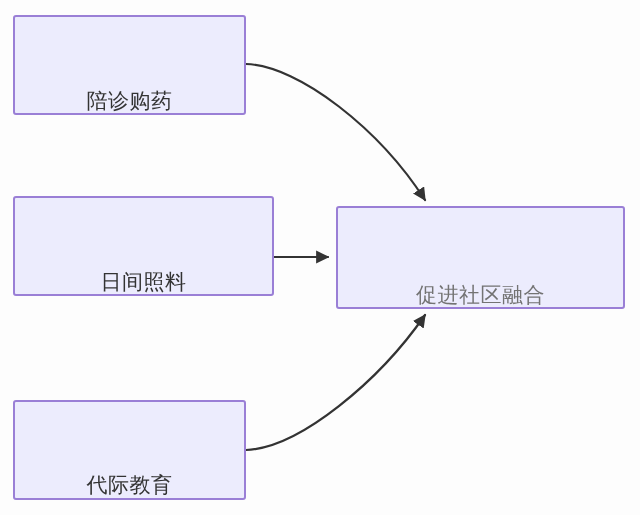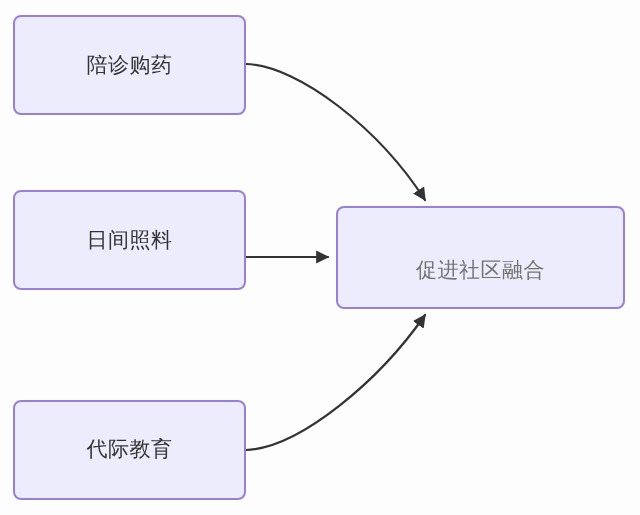--- a/index.html
+++ b/index.html
@@ -26,23 +26,23 @@
     top: 0;
     width: 640px;
     height: 515px;
     pointer-events: none;
   }
   .node {
     position: absolute;
     box-sizing: border-box;
     background: #ececfd;
     border: 2px solid #404040;
-    border-radius: 8px;
+    border-radius: 3px;
     display: flex;
-    align-items: center;
+    align-items: flex-end;
     justify-content: center;
   }
   .node-label {
     color: #333333;
     font-size: 21px;
     line-height: 1.2;
     letter-spacing: 0.5px;
     white-space: nowrap;
     font-weight: 400;
   }
@@ -63,21 +63,21 @@
 
     <path class="edge-path" fill="none" stroke="#333333" stroke-width="2.2" stroke-linecap="round" marker-end="url(#arrow-head)" d="M 246 257 L 328 257"></path>
 
     <path class="edge-path" fill="none" stroke="#333333" stroke-width="2.2" stroke-linecap="round" marker-end="url(#arrow-head)" d="M 246 450 C 300 448, 380 380, 425 315"></path>
   </svg>
 
   <div class="node" id="node-n1" style="left: 13px; top: 15px; width: 233px; height: 100px; background: rgb(236, 236, 253); border-color: rgb(154, 127, 214);">
     <span class="node-label" style="color: rgb(51, 51, 51);">陪诊购药</span>
   </div>
 
-  <div class="node" id="node-n2" style="left: 13px; top: 190px; width: 233px; height: 100px; background: rgb(236, 236, 253); border-color: rgb(154, 127, 214);">
+  <div class="node" id="node-n2" style="left: 13px; top: 196px; width: 261px; height: 100px; background: rgb(236, 236, 253); border-color: rgb(154, 127, 214);">
     <span class="node-label" style="color: rgb(51, 51, 51);">日间照料</span>
   </div>
 
   <div class="node" id="node-n3" style="left: 13px; top: 400px; width: 233px; height: 100px; background: rgb(236, 236, 253); border-color: rgb(154, 127, 214);">
     <span class="node-label" style="color: rgb(51, 51, 51); font-family: Liberation Serif, serif;">代际教育</span>
   </div>
 
   <div class="node" id="node-n4" style="left: 336px; top: 206px; width: 289px; height: 103px; background: rgb(236, 236, 253); border-color: rgb(154, 127, 214);">
     <span class="node-label" style="color: #737373; margin-top: 24px;">促进社区融合</span>
   </div>

